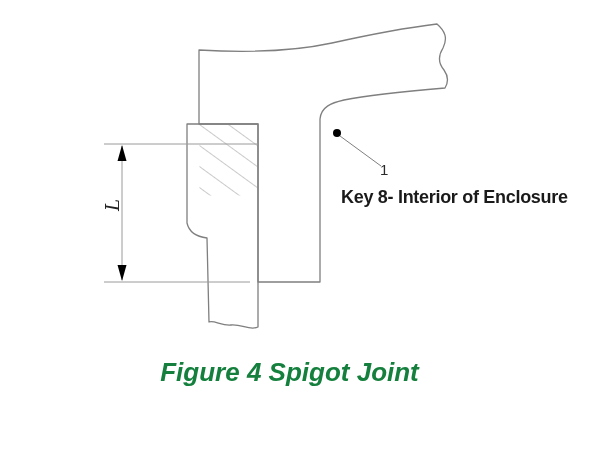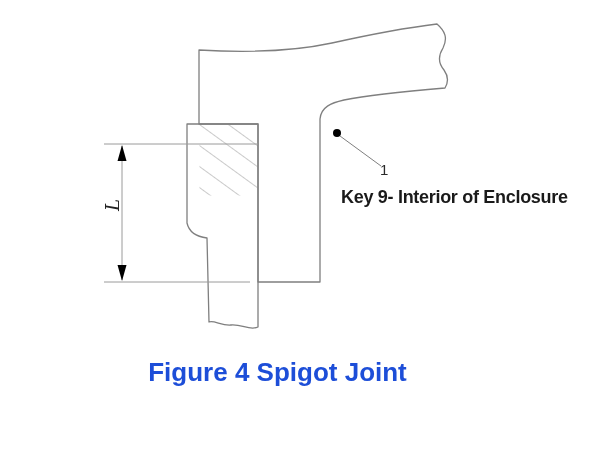--- a/index.html
+++ b/index.html
@@ -19,22 +19,22 @@
   .txt{position:absolute;color:#1a1a1a;white-space:nowrap;}
   .dim-label{
     left:101px;top:194px;width:22px;height:22px;
     display:flex;align-items:center;justify-content:center;
     transform:rotate(-90deg);
     font-family:"DejaVu Serif", serif;font-style:italic;font-size:18px;color:#222;
   }
   .callout-num{left:380px;top:161px;font-size:15px;color:#2a2a2a;}
   .key-text{left:341px;top:187px;font-size:18px;font-weight:bold;letter-spacing:-0.3px;}
   .caption{
-    position:absolute;left:70px;top:354px;width:415px;text-align:center;
-    font-size:26px;font-weight:bold;line-height:37px;color:#1d4ed8;
+    position:absolute;left:82px;top:354px;width:415px;text-align:center;
+    font-size:26px;font-weight:bold;line-height:37px;color:#15803d;font-style:italic;
   }
 </style>
 </head>
 <body>
 
 <div id="stage">
 
   <svg width="600" height="462" viewBox="0 0 600 462">
     <defs>
       <pattern id="hatch-enc" patternUnits="userSpaceOnUse" width="17" height="17" patternTransform="rotate(36)">
@@ -79,19 +79,19 @@
     <g>
       <circle cx="337" cy="133" r="4" class="dot"></circle>
       <line x1="340" y1="136" x2="381" y2="166" class="leader"></line>
     </g>
   </svg>
 
   <span class="txt dim-label">L</span>
 
   <span class="txt callout-num">1</span>
 
-  <span class="txt key-text">Key 9- Interior of Enclosure</span>
+  <span class="txt key-text">Key 8- Interior of Enclosure</span>
 
   <div class="caption">
     <div>Figure 4 Spigot Joint</div>
   </div>
 
 </div>
 
 </body></html>

